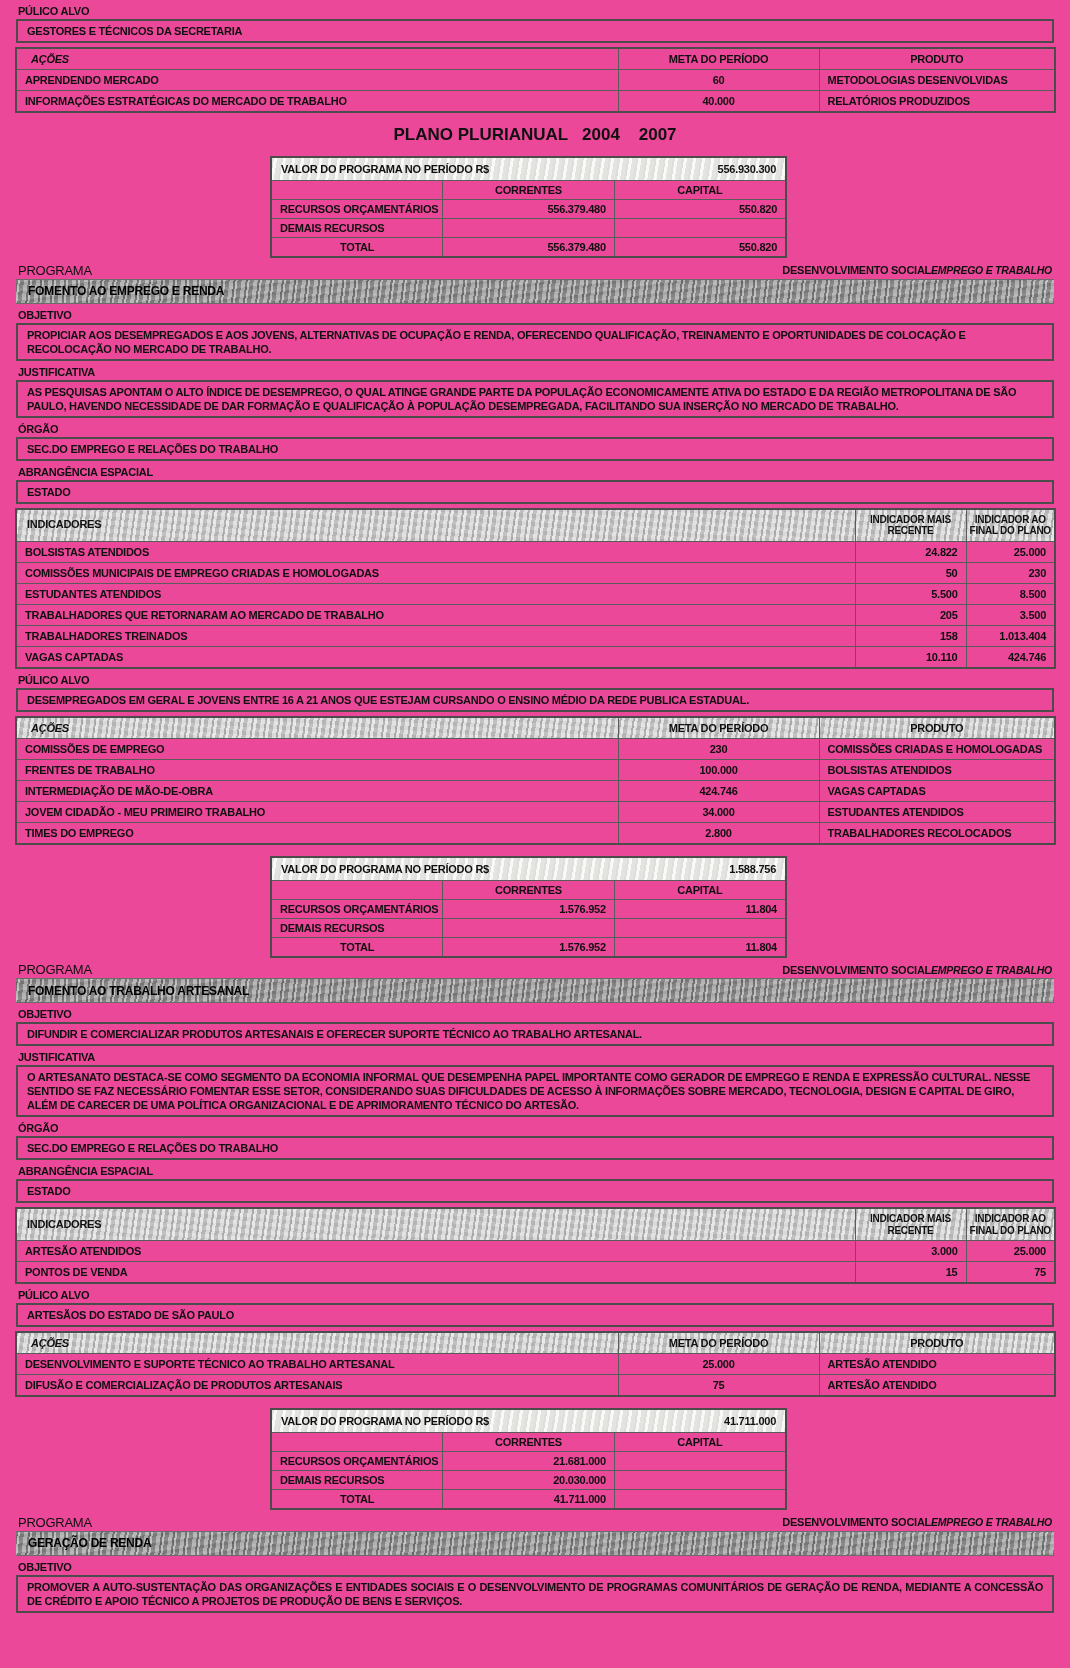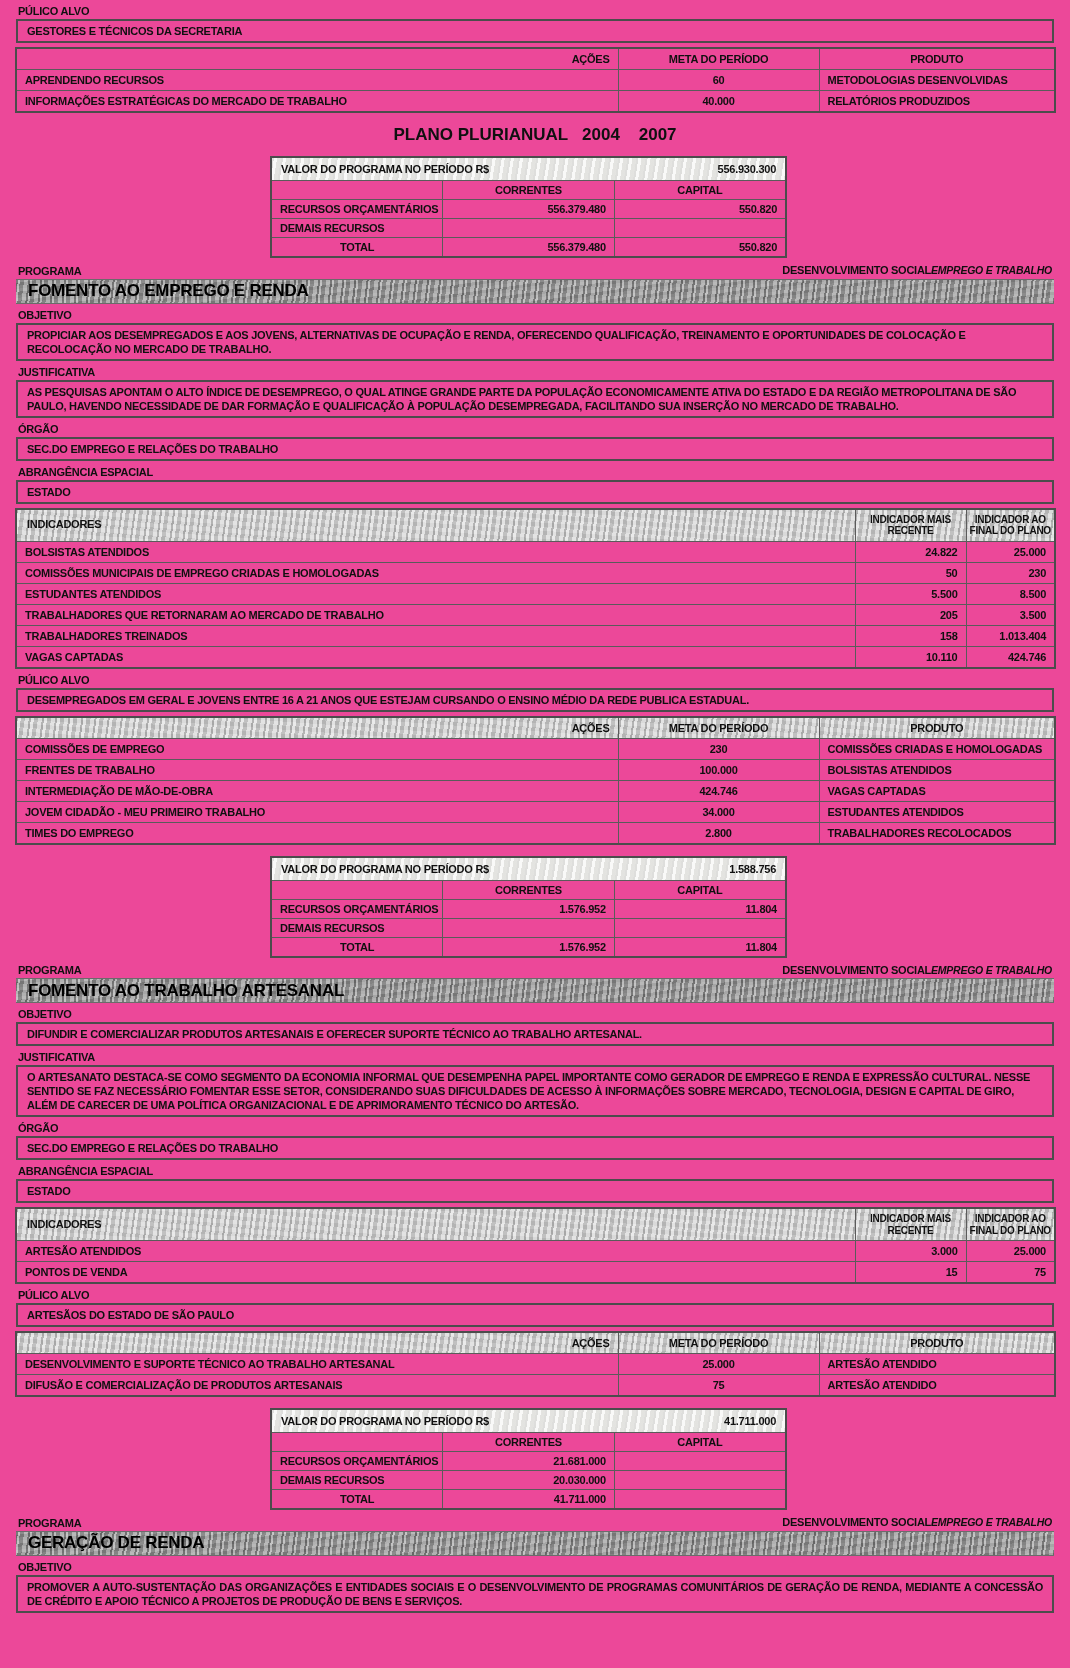--- a/index.html
+++ b/index.html
@@ -18,39 +18,39 @@
   .just { text-align: justify; }
   .doc-title { margin: 12px 6px 0; text-align: center; font-size: 17px; font-weight: 700; white-space: pre; letter-spacing: 0; }
 
   
   table { border-collapse: collapse; table-layout: fixed; }
   .ft { width: 1039px; margin: 4px 0 0 15px; border: 2px solid #4c4c4c; font-size: 11px; font-weight: 700; }
   .ft td { border: 1.5px solid #5b5b5b; padding: 3px 8px; line-height: 14px; overflow: hidden; white-space: nowrap; }
   .at .c1 { width: 602px; } .at .c2 { width: 201px; } .at .c3 { width: 236px; }
   .it .c1 { width: 839px; } .it .c2 { width: 111px; } .it .c3 { width: 89px; }
   .hdr td { text-align: center; }
-  .hdr td.hl { text-align: right; padding-left: 21px; }
+  .hdr td.hl { text-align: left; padding-left: 14px; font-style: italic; }
   .ihdr td { font-size: 10px; line-height: 11.5px; text-align: center; vertical-align: middle; padding: 4px 2px; white-space: normal; }
   .ihdr td.hl { text-align: left; font-size: 11px; padding-left: 10px; }
   .num { text-align: right; }
   .ctr { text-align: center; }
 
   .shade {
     background:
       repeating-linear-gradient(98deg, rgba(95,95,95,.28) 0 2px, rgba(252,252,252,.55) 2px 5px, rgba(125,125,125,.22) 5px 9px, rgba(245,245,245,.45) 9px 13px),
       repeating-linear-gradient(4deg, #d4d4d4 0 4px, #c3c3c3 4px 8px);
   }
   .phead { display: flex; justify-content: space-between; align-items: flex-end; margin: 6px 18px 2px; }
-  .plabel { font-size: 11px; font-weight: 700; line-height: 12px; }
+  .plabel { font-size: 13px; font-weight: 400; line-height: 12px; }
   .ablock { display: flex; }
   .a1 { font-size: 11px; font-weight: 700; line-height: 12px; }
   .a2 { font-size: 10.5px; font-weight: 700; font-style: italic; line-height: 12.5px; }
   .pbar {
     margin: 2px 16px 0; height: 25px; display: flex; align-items: center;
-    padding-left: 12px; font-size: 17px; font-weight: 700; color: #000;
+    padding-left: 12px; font-size: 12px; font-weight: 700; color: #000;
     border-top: 1px solid #6b6b6b; border-bottom: 1px solid #6b6b6b;
     background:
       repeating-linear-gradient(97deg, rgba(25,25,25,.34) 0 2px, rgba(235,235,235,.40) 2px 4px, rgba(60,60,60,.28) 4px 8px, rgba(210,210,210,.36) 8px 12px),
       repeating-linear-gradient(172deg, #ababab 0 3px, #8d8d8d 3px 6px, #9f9f9f 6px 9px);
   }
   .pbar span { background: rgba(250,250,250,.0); }
 
   
   .vt { width: 517px; margin: 11px 0 0 270px; border: 2px solid #4c4c4c; font-size: 11px; font-weight: 700; }
   .vt td { border: 1.5px solid #5b5b5b; padding: 2px 8px; line-height: 14px; overflow: hidden; white-space: nowrap; }
@@ -72,21 +72,21 @@
   <div class="wbox">GESTORES E TÉCNICOS DA SECRETARIA</div>
 
   <table class="ft at">
     <tbody>
         <tr class="hdr">
       <td class="hl c1">AÇÕES</td>
       <td class="c2">META DO PERÍODO</td>
       <td class="c3">PRODUTO</td>
     </tr>
     <tr>
-      <td>APRENDENDO RECURSOS</td>
+      <td>APRENDENDO MERCADO</td>
       <td class="ctr">60</td>
       <td>METODOLOGIAS DESENVOLVIDAS</td>
     </tr>
     <tr>
       <td>INFORMAÇÕES ESTRATÉGICAS DO MERCADO DE TRABALHO</td>
       <td class="ctr">40.000</td>
       <td>RELATÓRIOS PRODUZIDOS</td>
     </tr>
   </tbody>
     </table>

